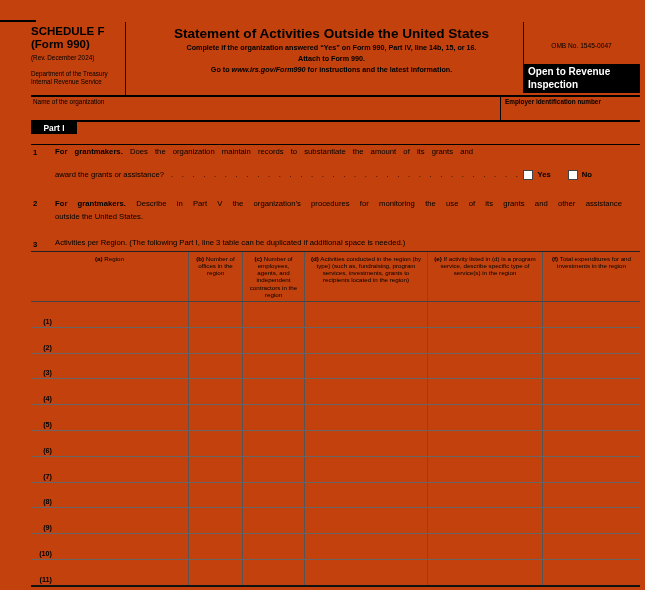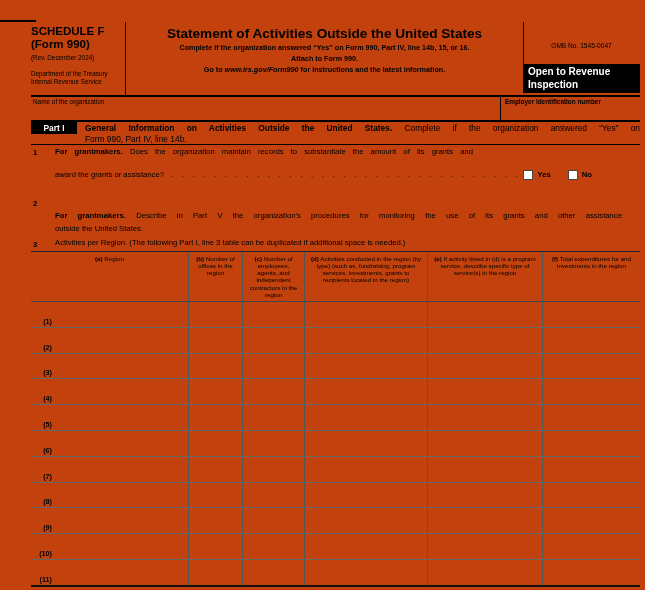--- a/index.html
+++ b/index.html
@@ -8,21 +8,21 @@
   .abs{position:absolute;}
   .b{font-weight:bold;}
   .i{font-style:italic;}
   
   .topmark{left:0;top:20px;width:36px;height:2px;background:#000;}
   .hdr-left{left:31px;top:25px;width:93px;}
   .sched{font-size:11.5px;font-weight:bold;line-height:12.5px;}
   .rev{font-size:6.3px;margin-top:4px;}
   .dept{font-size:6.3px;margin-top:9px;line-height:7.6px;}
   .vline{width:1px;background:#000;}
-  .hdr-center{left:126px;top:26px;width:397px;text-align:center;}
+  .hdr-center{left:133px;top:26px;width:397px;text-align:center;}
   .title{font-size:13.6px;font-weight:bold;line-height:15px;}
   .sub{font-size:7.2px;font-weight:bold;line-height:8.2px;margin-top:3px;}
   .sub.first{}
   .omb{left:523px;top:42px;width:117px;text-align:center;font-size:6.6px;}
   .openbox{left:523px;top:64px;width:117px;height:29px;background:#000;color:#fff;
            font-size:10px;font-weight:bold;line-height:12.5px;padding:2px 0 0 5px;box-sizing:border-box;}
   .rule{background:#000;}
   .lbl-small{font-size:6.4px;}
   
   .badge{left:31px;top:121.5px;width:46px;height:12.5px;background:#000;color:#fff;
@@ -88,41 +88,37 @@
 
   <div class="abs rule" style="left:31px;top:95px;width:609px;height:1.5px;"></div>
   <div class="abs lbl-small" style="left:33px;top:98px;">Name of the organization</div>
   <div class="abs fill" style="left:31px;top:105px;width:468px;height:14px;"></div>
   <div class="abs vline" style="left:500px;top:96px;height:24px;"></div>
   <div class="abs lbl-small b" style="left:505px;top:98px;">Employer identification number</div>
   <div class="abs fill" style="left:501px;top:105px;width:139px;height:14px;"></div>
 
   <div class="abs rule" style="left:31px;top:119.5px;width:609px;height:2px;"></div>
   <div class="abs badge">Part I</div>
-  <div class="abs p1-head">
-    <div class="jline"><span class="b">General Information on Activities Outside the United States.</span> <span>Complete if the organization answered “Yes” on</span></div>
-    <div>Form 990, Part IV, line 14b.</div>
-  </div>
   <div class="abs rule" style="left:31px;top:143.5px;width:609px;height:1px;"></div>
 
   <div class="abs itemnum" style="left:33px;top:148px;">1</div>
   <div class="abs body-txt" style="left:55px;top:145.5px;width:418px;">
     <div class="jline"><span class="b">For grantmakers.</span> <span>Does the organization maintain records to substantiate the amount of its grants and</span></div>
   </div>
   <div class="abs cbrow">
     <span>award the grants or assistance?</span>
     <span class="dots">. . . . . . . . . . . . . . . . . . . . . . . . . . . . . . . . . . . .</span>
     <span class="cb"></span>
     <span class="cblbl">Yes</span>
     <span class="cb cb2"></span>
     <span class="cblbl">No</span>
   </div>
 
   <div class="abs itemnum" style="left:33px;top:199px;">2</div>
-  <div class="abs body-txt" style="left:55px;top:210px;width:567px;">
+  <div class="abs body-txt" style="left:55px;top:198px;width:567px;">
     <div class="jline"><span class="b">For grantmakers.</span> <span>Describe in Part V the organization’s procedures for monitoring the use of its grants and other assistance</span></div>
     <div>outside the United States.</div>
   </div>
 
   <div class="abs itemnum" style="left:33px;top:239.5px;">3</div>
   <div class="abs body-txt" style="left:55px;top:237px;width:585px;">Activities per Region. (The following Part I, line 3 table can be duplicated if additional space is needed.)</div>
 
   <div class="abs tbl">
     <div class="t-head">
       <div class="hc"><span class="b">(a)</span><span> Region</span></div>

